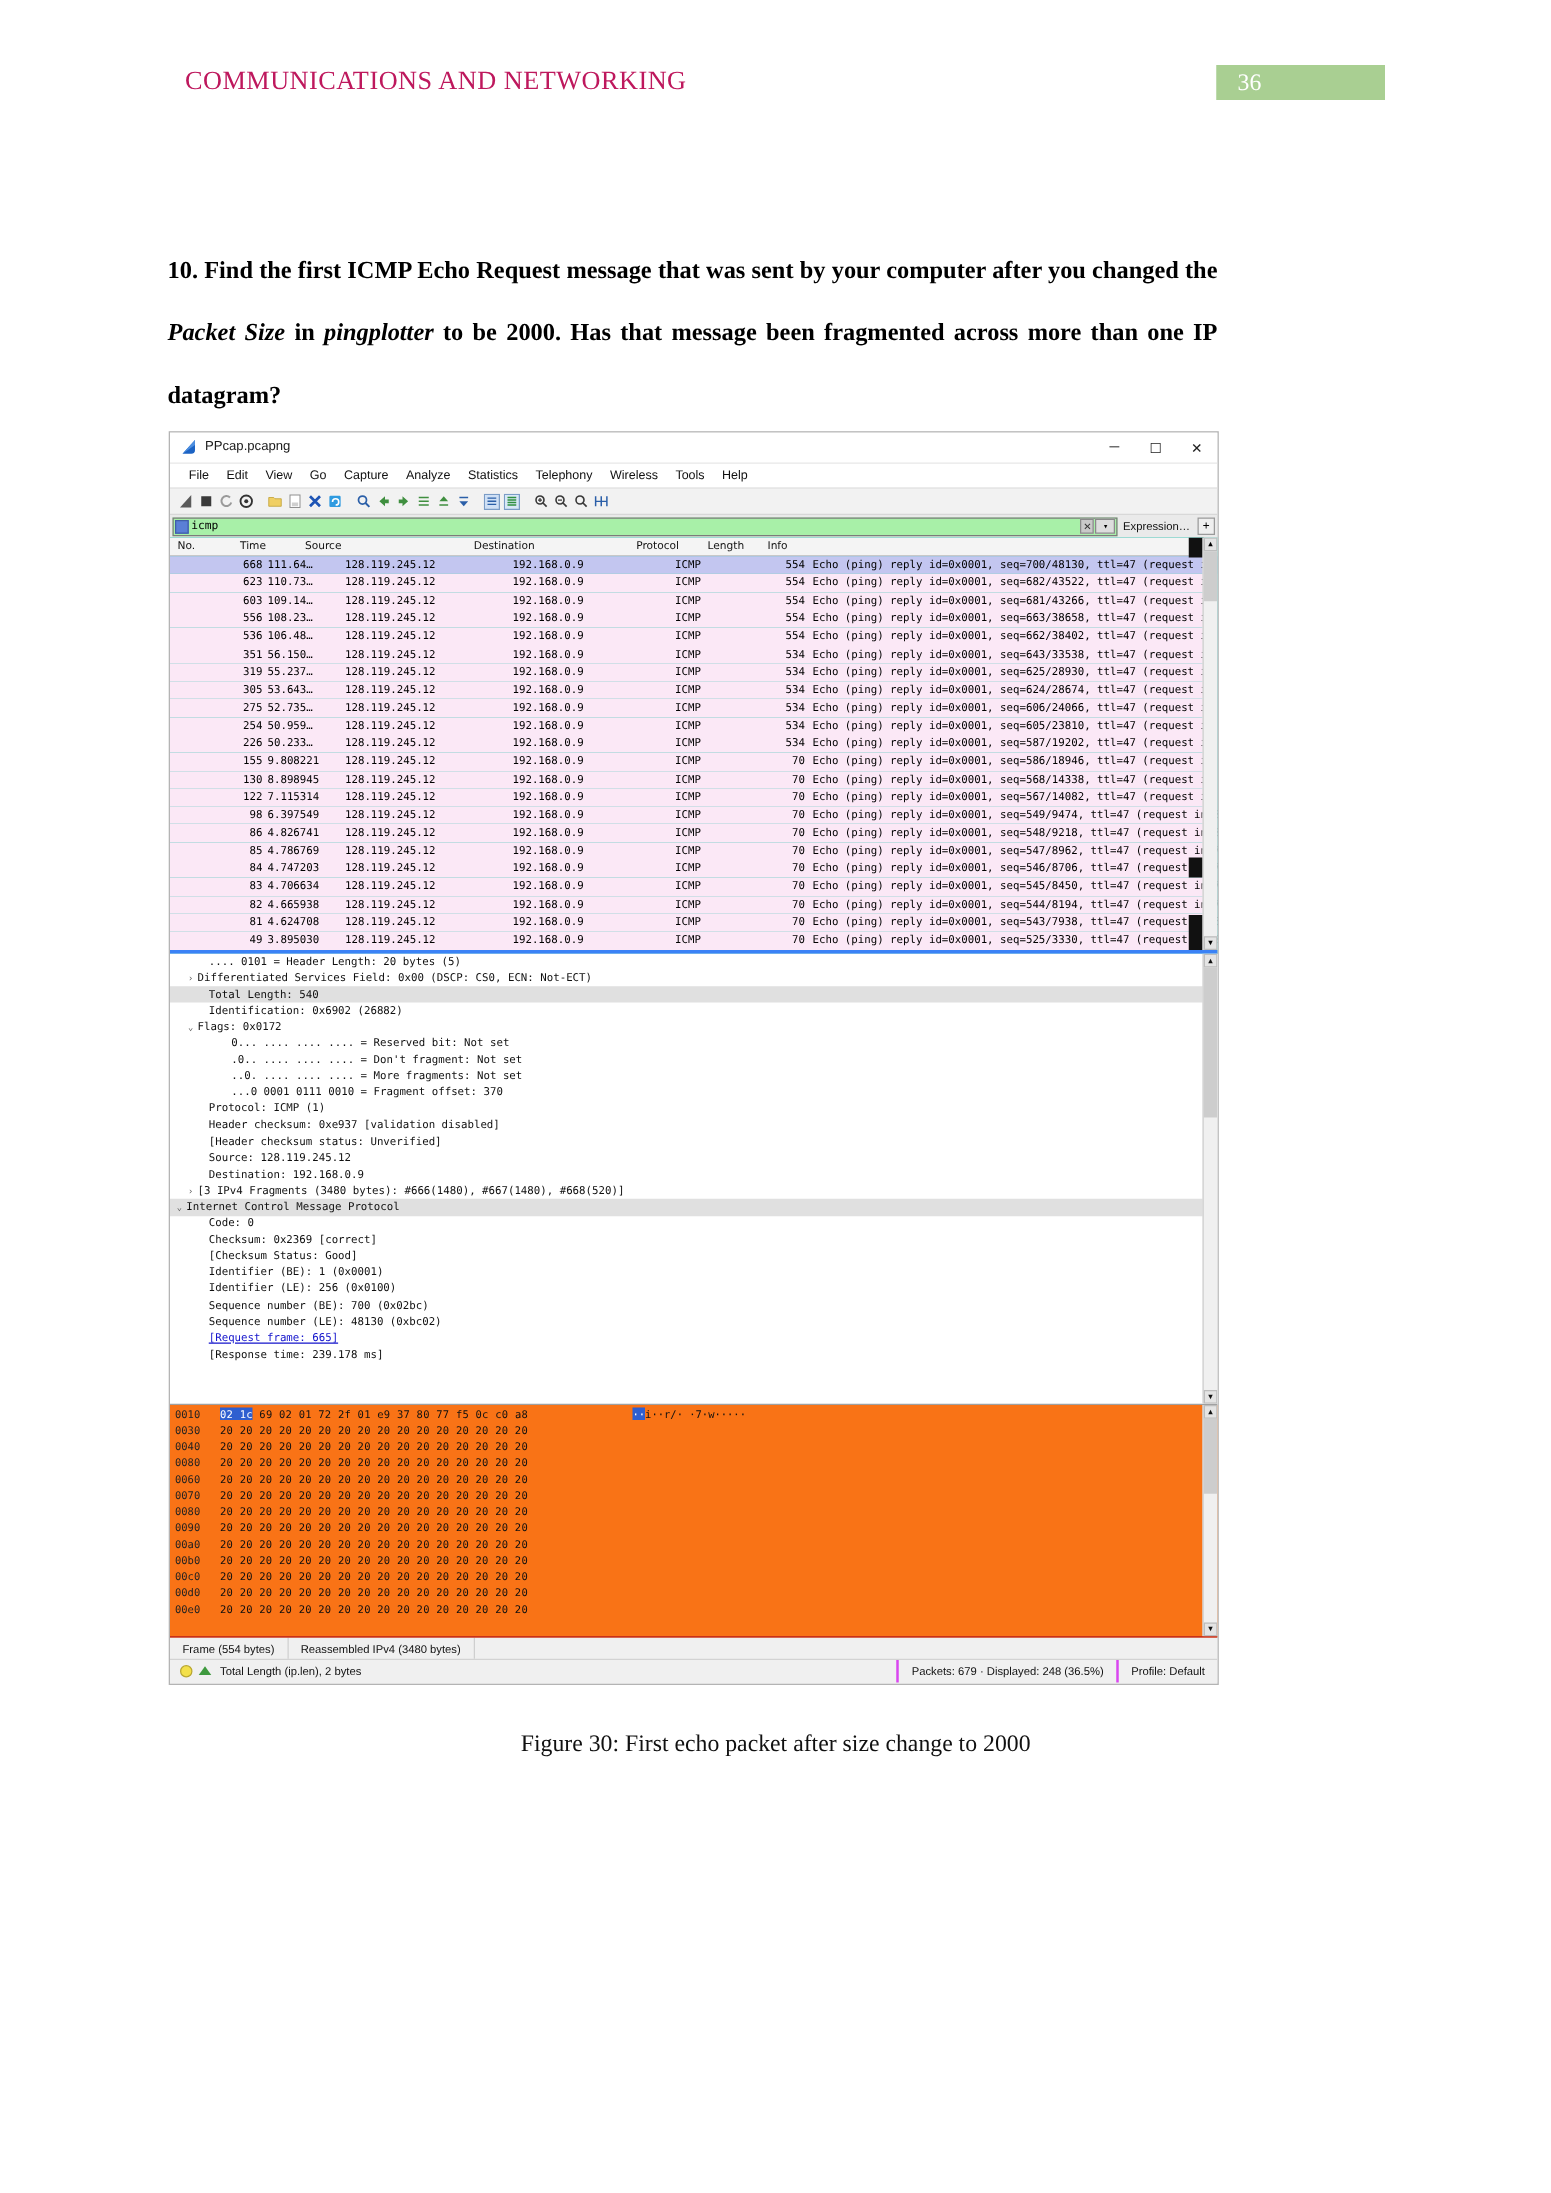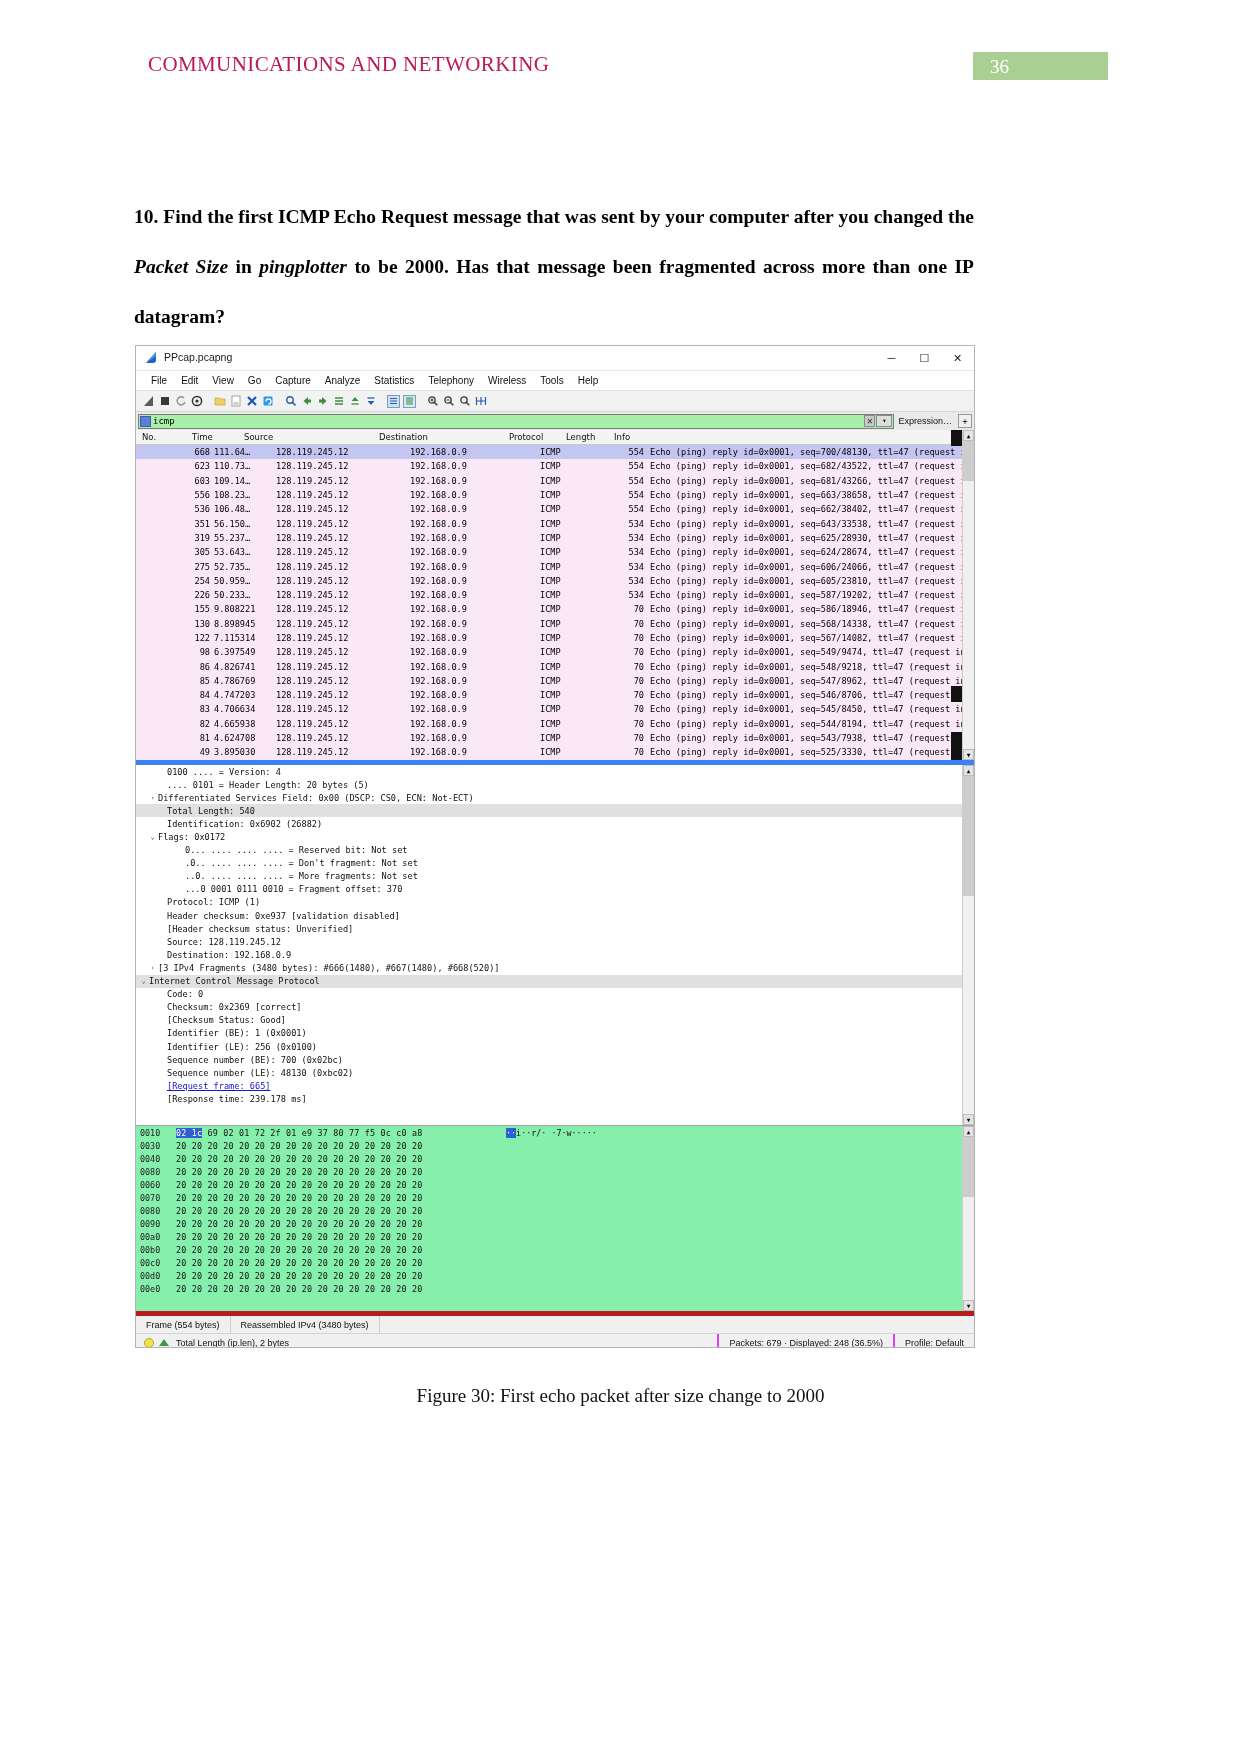--- a/index.html
+++ b/index.html
@@ -55,21 +55,21 @@
   .fi-dd{width:16px;height:12px;background:#ddd;border:1px solid #8a8a8a;
     font-size:7px;display:flex;align-items:center;justify-content:center;box-sizing:border-box;}
   .expr{font-family:"Liberation Sans",sans-serif;font-size:9px;color:#111;
     padding:0 4px;white-space:nowrap;}
   .plusbtn{width:14px;height:14px;border:1px solid #9a9a9a;background:#efefef;
     font-size:9px;display:flex;align-items:center;justify-content:center;
     margin-left:2px;box-sizing:border-box;}
 
   
   .plist{position:relative;background:#14b8a6;height:330px;overflow:hidden;
-    border-bottom:5px solid #3b82f6;}
+    border-bottom:3px solid #3b82f6;}
   .pl-head{height:14px;background:#f4f4f4;border-bottom:1px solid #c8c8c8;
     position:relative;font-family:"DejaVu Sans",sans-serif;font-size:8.5px;color:#111;}
   .pl-head span{position:absolute;top:2px;}
   .pl-rows{position:relative;}
   .prow{height:14.3px;display:flex;align-items:center;
     font-family:"DejaVu Sans Mono",monospace;font-size:8.6px;white-space:nowrap;
     position:relative;}
   .prow.sel{background:#c3c6f0;}
   .prow.pink{background:#fbe8f6;}
   .prow.dark{background:#0f2f1e;color:#3fe07a;}
@@ -91,23 +91,23 @@
   
   .detail{position:relative;background:#ffffff;height:360px;overflow:hidden;
     border-bottom:1px solid #a0a0a0;font-family:"DejaVu Sans Mono",monospace;
     font-size:8.6px;color:#101010;}
   .drow{height:13.1px;display:flex;align-items:center;white-space:nowrap;padding-left:2px;}
   .drow .tw{width:11px;display:inline-block;text-align:center;font-size:7px;color:#555;flex:none;}
   .drow.hl{background:#e0e0e0;}
   .drow.lnk span.txt{color:#1515cc;text-decoration:underline;}
 
   
-  .hexpane{position:relative;background:#86efac;height:185px;overflow:hidden;
+  .hexpane{position:relative;background:#f97316;height:185px;overflow:hidden;
     font-family:"DejaVu Sans Mono",monospace;font-size:8.4px;color:#101010;
-    border-bottom:5px solid #b91c1c;}
+    border-bottom:1px solid #b91c1c;}
   .hrow{height:13px;display:flex;align-items:center;white-space:nowrap;padding-left:4px;}
   .h-off{width:36px;color:#222;}
   .h-bytes{width:330px;letter-spacing:.2px;}
   .h-ascii{color:#101010;}
   .hsel{background:#2f5fd0;color:#fff;}
   .hasciisel{background:#2f5fd0;color:#fff;}
 
   
   .statusrow1{height:17px;background:#f0f0f0;display:flex;align-items:center;
     font-family:"Liberation Sans",sans-serif;font-size:9px;color:#111;
@@ -526,24 +526,20 @@
       <div class="vsb-up">▲</div>
       <div class="vsb-thumb"></div>
       <div class="vsb-dn" style="position:absolute;bottom:0;left:0;width:11px">▼</div>
     </div>
   </div>
 
   <div class="detail">
     <div id="detail-rows">
         <div class="drow">
           <span class="tw" style="margin-left: 18px;"></span>
-          <span class="txt">0100 .... = Version: 4</span>
-        </div>
-        <div class="drow">
-          <span class="tw" style="margin-left: 18px;"></span>
           <span class="txt">.... 0101 = Header Length: 20 bytes (5)</span>
         </div>
         <div class="drow">
           <span class="tw" style="margin-left: 9px;">›</span>
           <span class="txt">Differentiated Services Field: 0x00 (DSCP: CS0, ECN: Not-ECT)</span>
         </div>
         <div class="drow hl">
           <span class="tw" style="margin-left: 18px;"></span>
           <span class="txt">Total Length: 540</span>
         </div>

